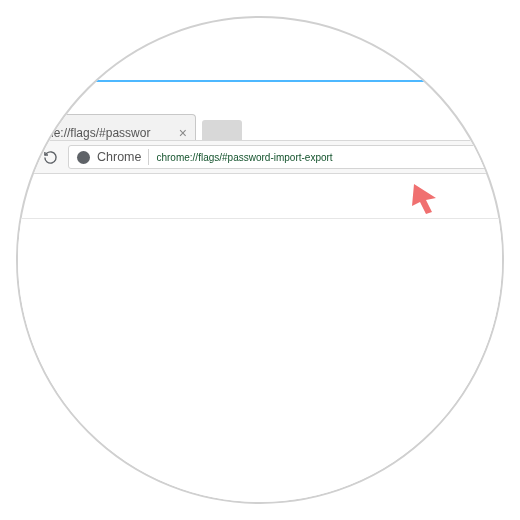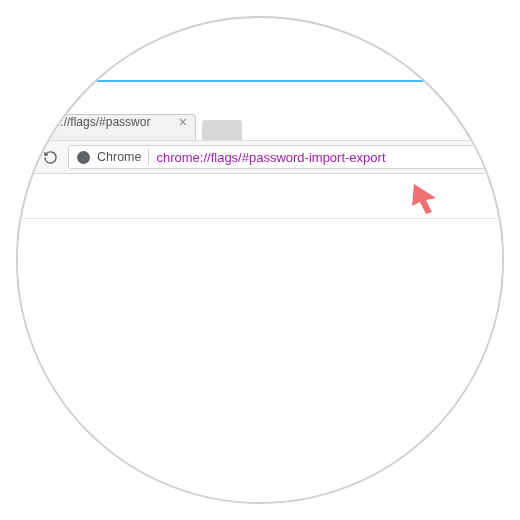--- a/index.html
+++ b/index.html
@@ -41,21 +41,21 @@
       background: transparent;
     }
     .tab {
       background: #f2f2f2;
       border: 1px solid #c8c8c8;
       border-bottom: none;
       border-radius: 4px 4px 0 0;
       height: 26px;
       padding: 0 8px 0 10px;
       display: flex;
-      align-items: flex-start;
+      align-items: flex-end;
       font-size: 12px;
       color: #555;
       width: 160px;
       gap: 6px;
     }
     .tab-title {
       white-space: nowrap;
       overflow: hidden;
       flex: 1;
     }
@@ -114,22 +114,22 @@
       color: #555;
       font-size: 12.5px;
       text-align: center;
     }
     .divider {
       width: 1px;
       height: 16px;
       background: #d0d0d0;
     }
     .url-text {
-      color: #a21caf;
-      font-size: 13px;
+      color: #14532d;
+      font-size: 10px;
       white-space: nowrap;
     }
     .content-area {
       height: 300px;
       background: #fff;
     }
     .content-divider {
       height: 1px;
       background: #e6e6e6;
       margin-top: 44px;

